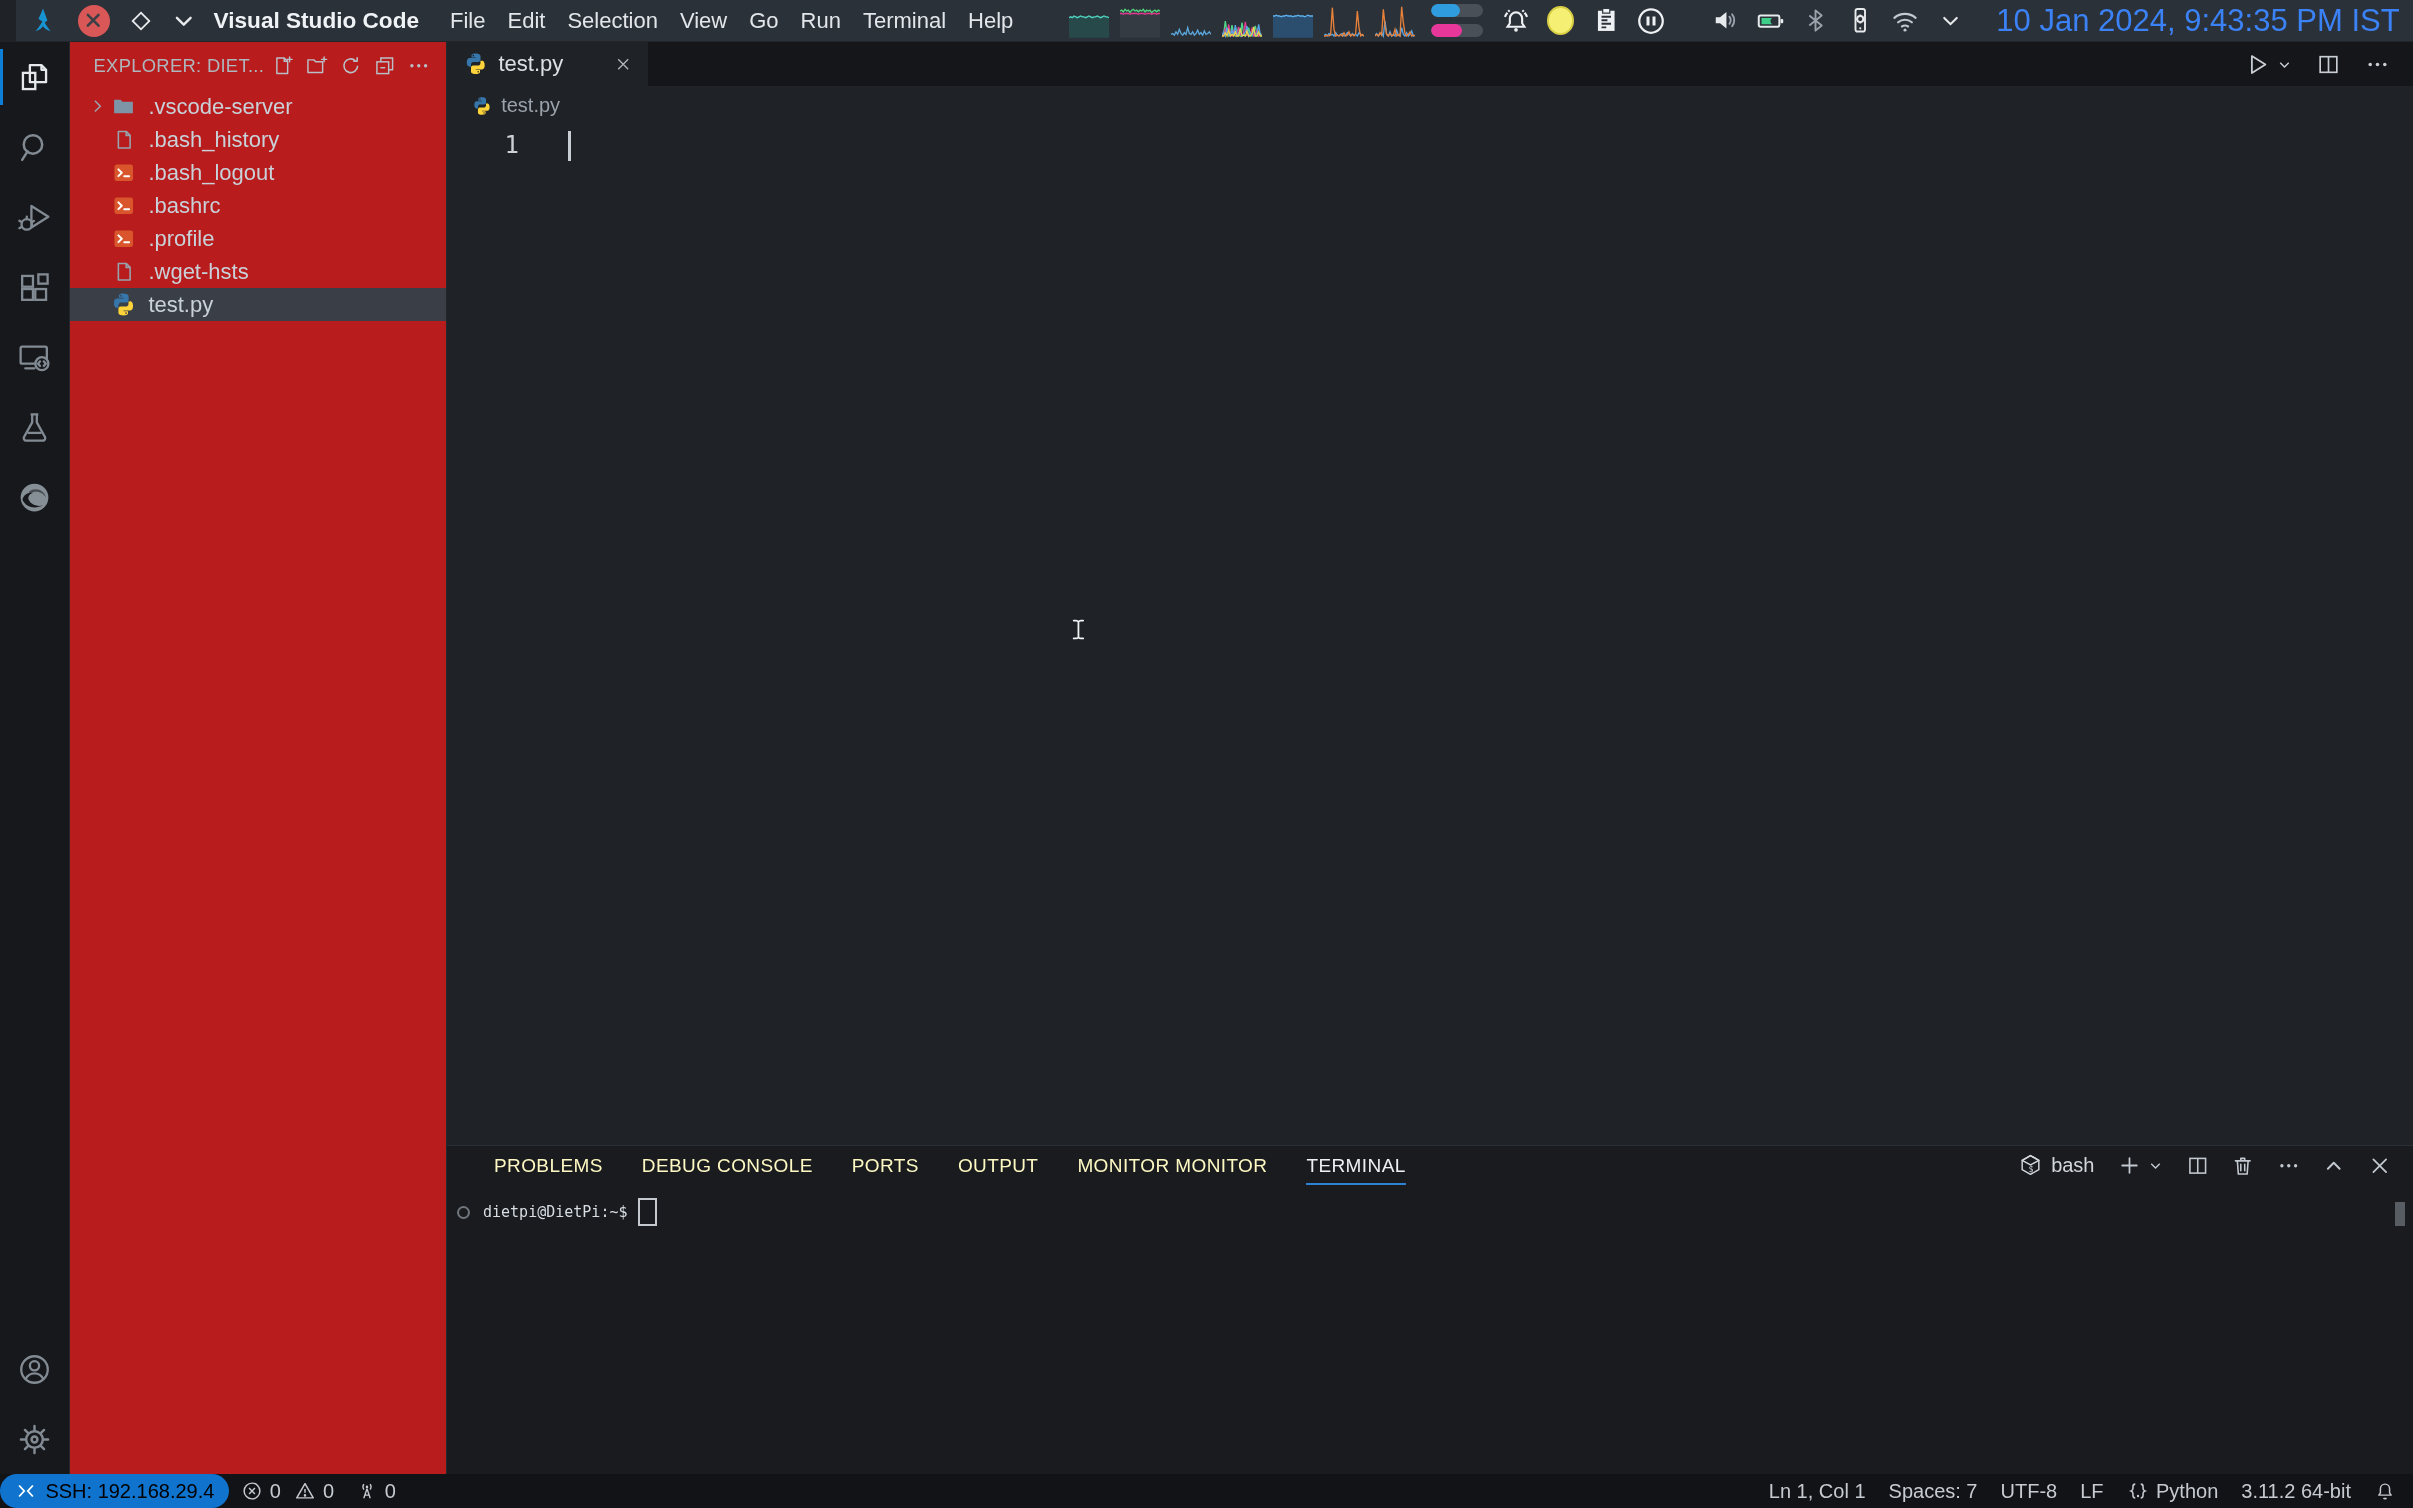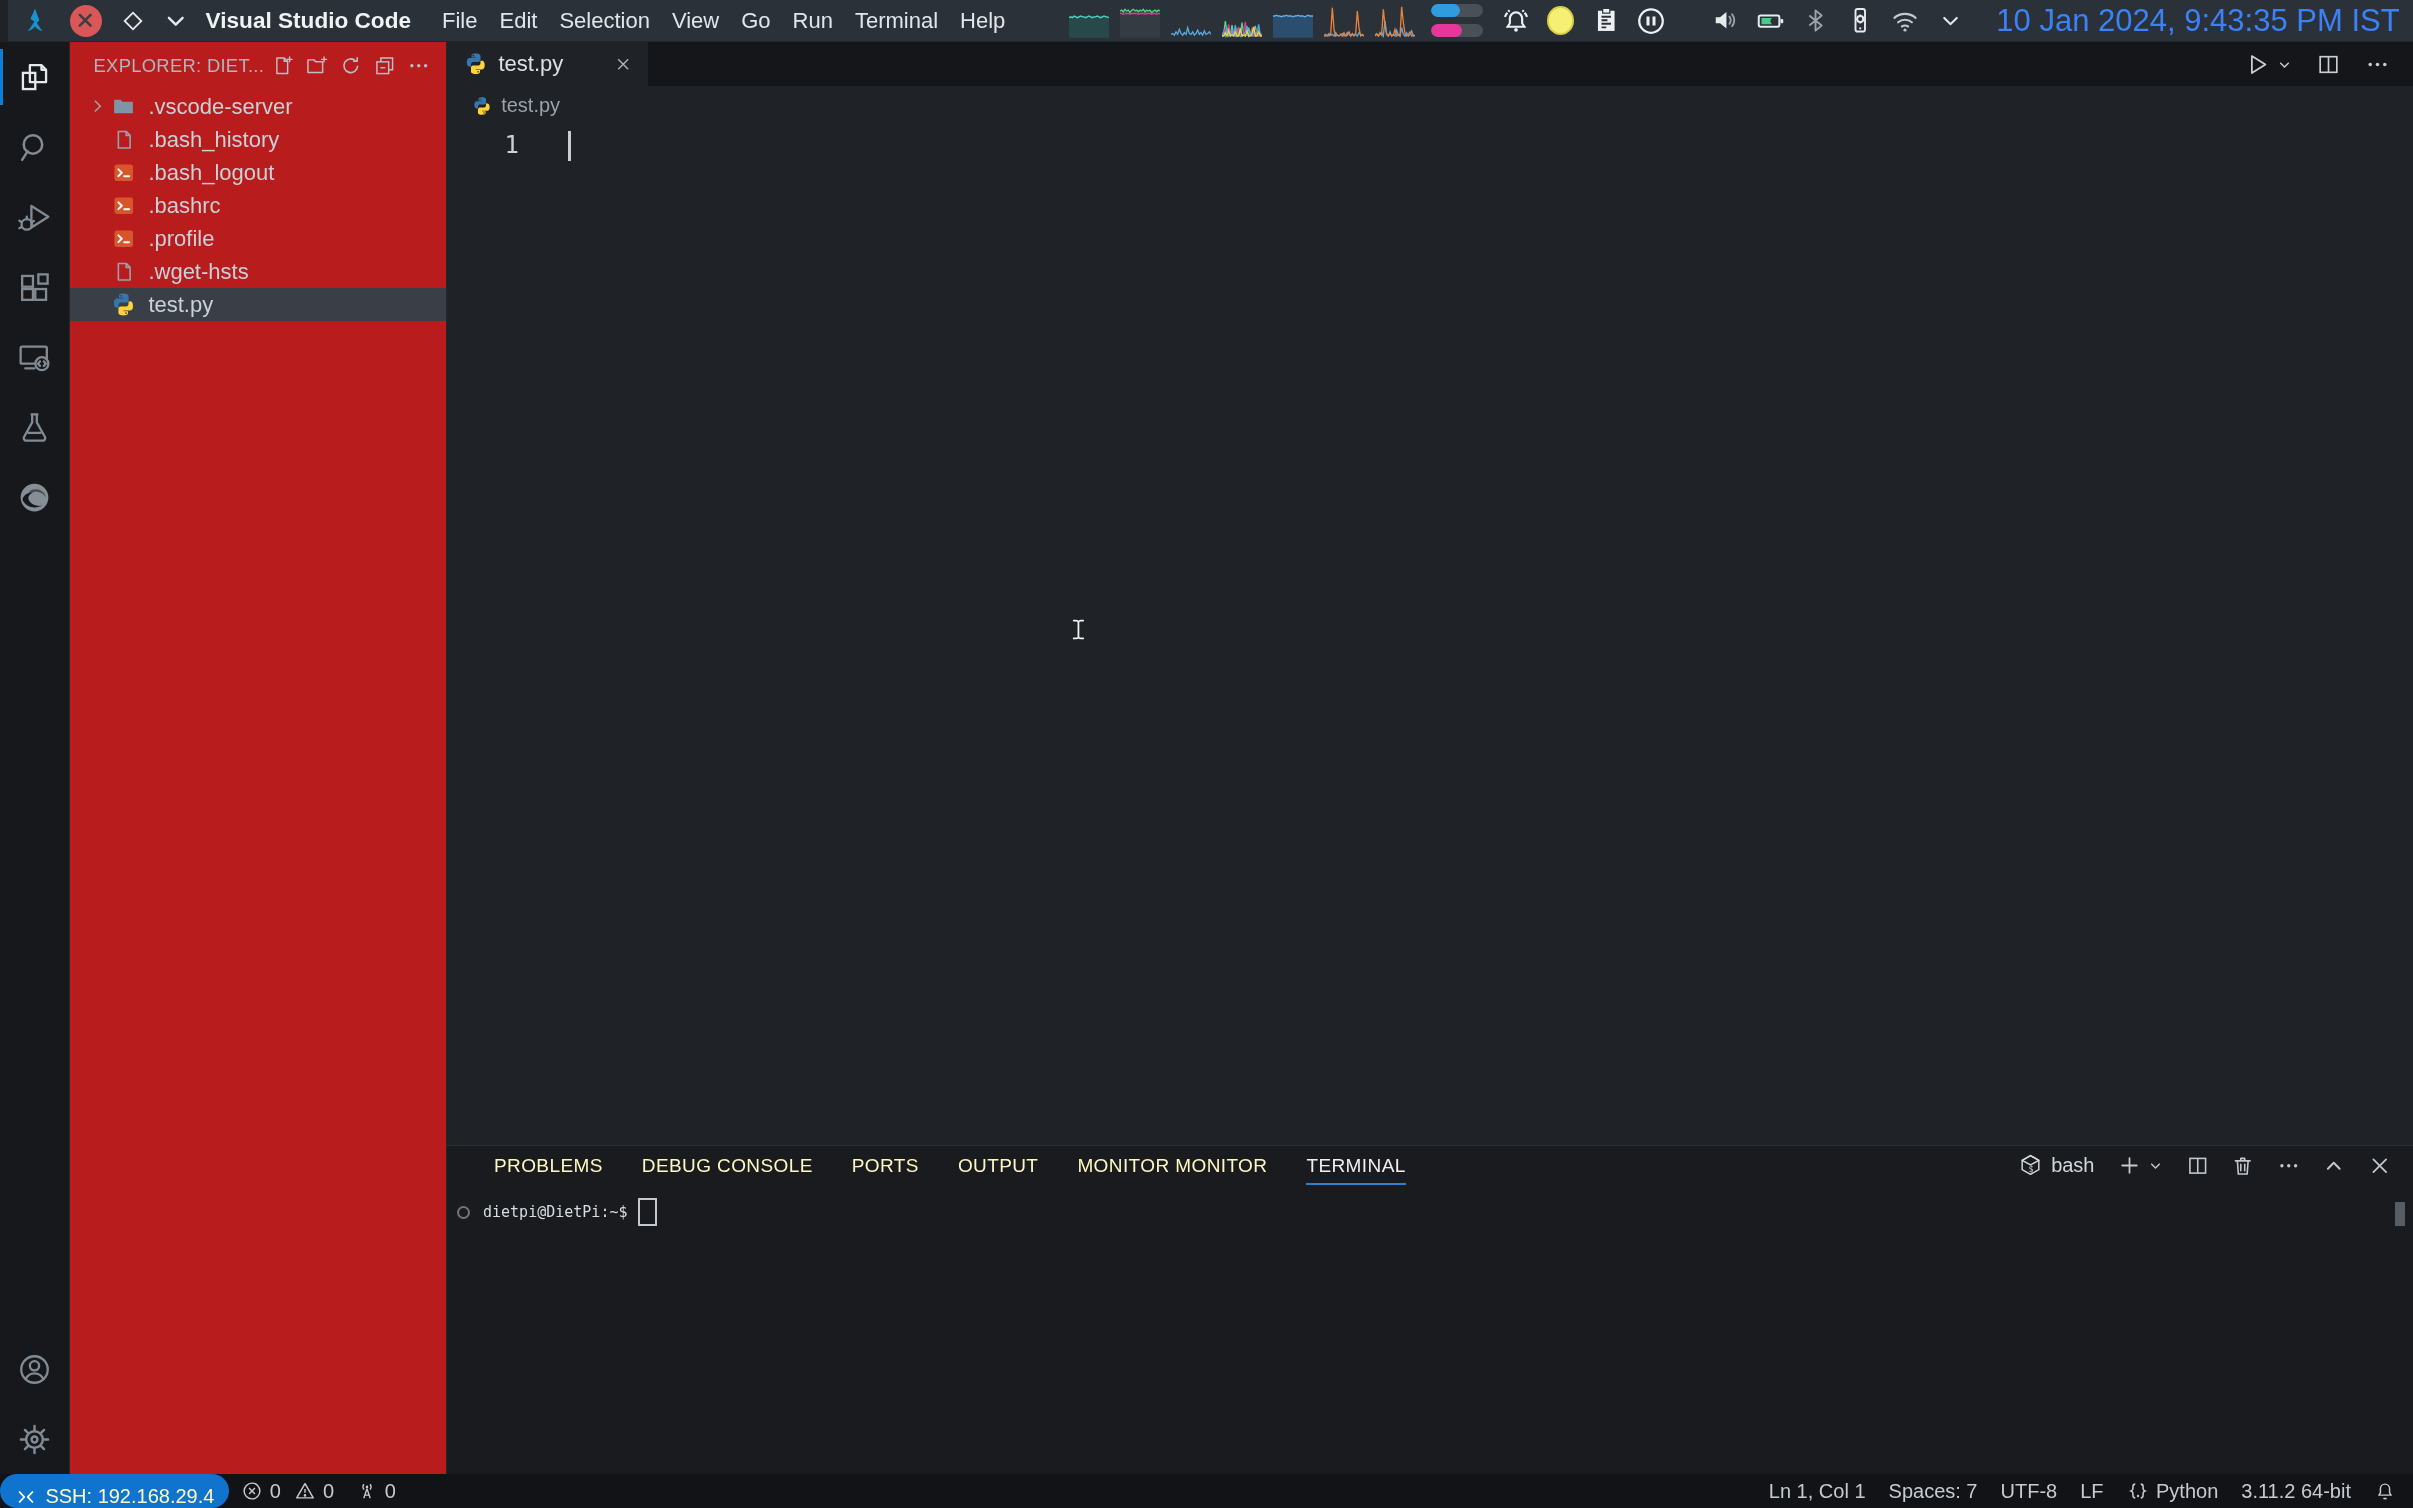--- a/index.html
+++ b/index.html
@@ -9,21 +9,21 @@
     font-family:"Liberation Sans", sans-serif;
     color:#d5dae0;
     position:relative;
     cursor:default;
     -webkit-user-select:none; user-select:none;
   }
   svg { display:block; }
 
   
   .titlebar {
-    position:absolute; top:0; left:8px; right:0; height:42px;
+    position:absolute; top:0; left:16px; right:0; height:42px;
     background:#2b3138; border-bottom:0.8px solid #22262b;
     display:flex; align-items:center; padding:0 13.4px 0 11.7px;
   }
   .win-controls { display:flex; align-items:center; gap:20px; margin-right:18.4px; }
   .close-btn { width:32px; height:32px; border-radius:50%; background:#d95757;
     display:flex; align-items:center; justify-content:center; }
   .app-title { font-weight:bold; font-size:22.6px; color:#f0f3f6; margin-right:20px; white-space:nowrap; }
   .menubar { display:flex; align-items:center; }
   .menu-item { padding:4.2px 11px; font-size:22px; color:#e2e6ea; border-radius:5px; white-space:nowrap; }
 
@@ -90,21 +90,21 @@
   .terminal { flex:1; position:relative; padding:13.4px 0 0 10px;
     font-family:"DejaVu Sans Mono", monospace; font-size:15px; color:#d8dee4; }
   .prompt-line { display:flex; align-items:center; }
   .cmd-circle { width:13.4px; height:13.4px; border-radius:50%; border:2.5px solid #6f767d; margin-right:12.6px; flex:none; }
   .block-cursor { width:19px; height:28px; border:2.5px solid #c3c9cf; margin-left:11px; }
   .term-scroll { position:absolute; right:8.4px; top:17px; width:9.2px; height:23.5px; background:#585d63; }
 
   
   .statusbar { position:absolute; left:0; right:0; bottom:0; height:34px; background:#121316;
     display:flex; align-items:center; font-size:20px; color:#c6cbd1; }
-  .remote-badge { height:100%; background:#1074cf; color:#fef9c3; display:flex; align-items:flex-end;
+  .remote-badge { height:100%; background:#1074cf; color:#000000; display:flex; align-items:center;
     gap:8.4px; padding:0 15px; white-space:nowrap;border-radius:17px; }
   .sb-item { display:flex; align-items:center; gap:6.7px; white-space:nowrap; }
   .sb-left { display:flex; align-items:center; gap:22px; margin-left:11.7px; }
   .sb-right { margin-left:auto; display:flex; align-items:center; gap:23px; padding-right:17px; }
   .lang-item { display:flex; align-items:center; gap:7.5px; }
 </style>
 </head>
 <body>
 
 <div class="titlebar">

